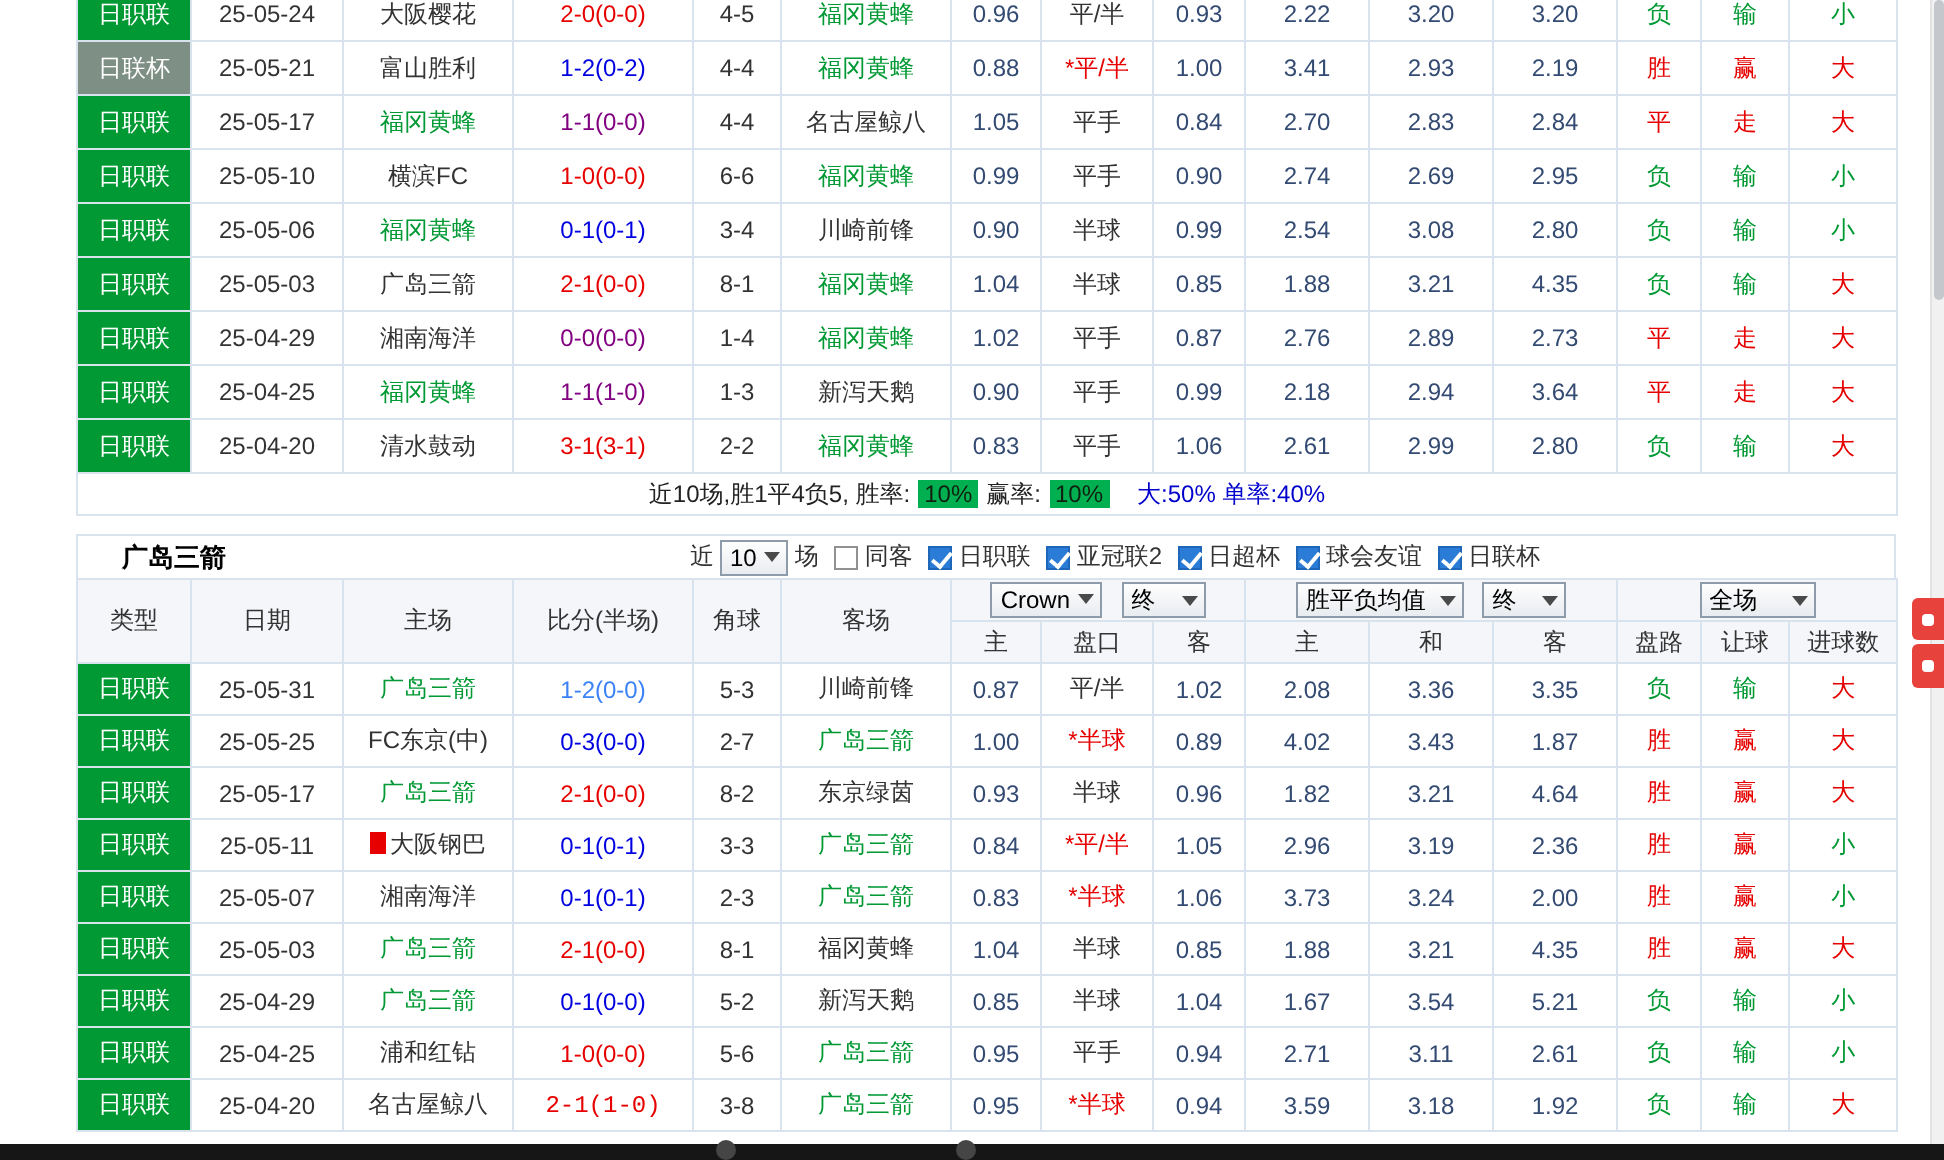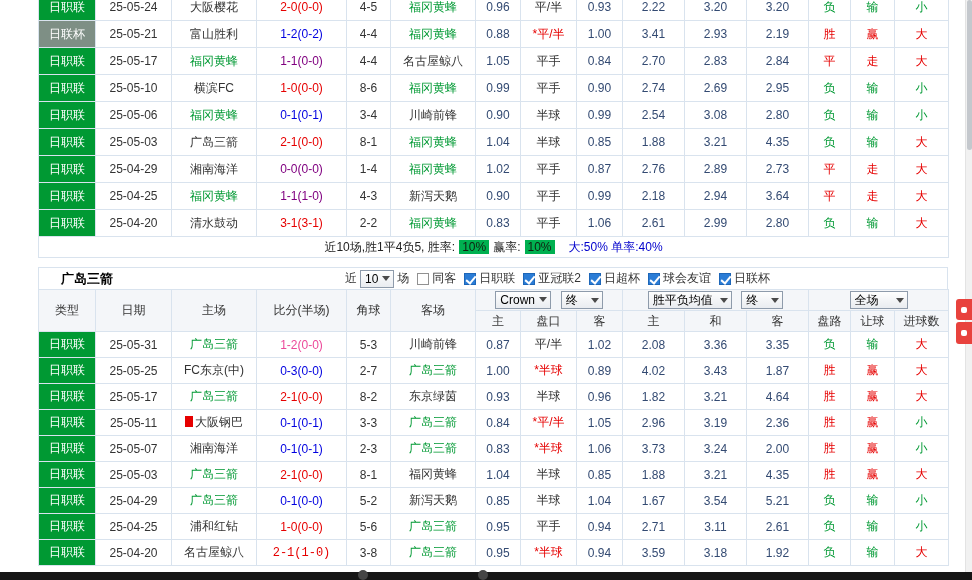--- a/index.html
+++ b/index.html
@@ -129,21 +129,21 @@
             <td class="odds">2.84</td>
             <td class="res" style="color: rgb(230, 0, 0);">平</td>
             <td class="res" style="color: rgb(230, 0, 0);">走</td>
             <td class="res" style="color: rgb(230, 0, 0);">大</td>
           </tr>
           <tr>
             <td class="type-green">日职联</td>
             <td>25-05-10</td>
             <td class="team">横滨FC</td>
             <td style="color: rgb(230, 0, 0);">1-0(0-0)</td>
-            <td>8-6</td>
+            <td>6-6</td>
             <td class="team focus">福冈黄蜂</td>
             <td class="odds">0.99</td>
             <td class="hcap">平手</td>
             <td class="odds">0.90</td>
             <td class="odds">2.74</td>
             <td class="odds">2.69</td>
             <td class="odds">2.95</td>
             <td class="res" style="color: rgb(0, 153, 51);">负</td>
             <td class="res" style="color: rgb(0, 153, 51);">输</td>
             <td class="res" style="color: rgb(0, 153, 51);">小</td>
@@ -197,21 +197,21 @@
             <td class="odds">2.73</td>
             <td class="res" style="color: rgb(230, 0, 0);">平</td>
             <td class="res" style="color: rgb(230, 0, 0);">走</td>
             <td class="res" style="color: rgb(230, 0, 0);">大</td>
           </tr>
           <tr>
             <td class="type-green">日职联</td>
             <td>25-04-25</td>
             <td class="team focus">福冈黄蜂</td>
             <td style="color: rgb(128, 0, 128);">1-1(1-0)</td>
-            <td>4-3</td>
+            <td>1-3</td>
             <td class="team">新泻天鹅</td>
             <td class="odds">0.90</td>
             <td class="hcap">平手</td>
             <td class="odds">0.99</td>
             <td class="odds">2.18</td>
             <td class="odds">2.94</td>
             <td class="odds">3.64</td>
             <td class="res" style="color: rgb(230, 0, 0);">平</td>
             <td class="res" style="color: rgb(230, 0, 0);">走</td>
             <td class="res" style="color: rgb(230, 0, 0);">大</td>
@@ -333,21 +333,21 @@
         <th>盘路</th>
         <th>让球</th>
         <th>进球数</th>
       </tr>
     </thead>
     <tbody id="t2-body">
         <tr>
           <td class="type-green">日职联</td>
           <td>25-05-31</td>
           <td class="team focus">广岛三箭</td>
-          <td style="color: #ec4899;">1-2(0-0)</td>
+          <td style="color: #3b82f6;">1-2(0-0)</td>
           <td>5-3</td>
           <td class="team">川崎前锋</td>
           <td class="odds">0.87</td>
           <td class="hcap">平/半</td>
           <td class="odds">1.02</td>
           <td class="odds">2.08</td>
           <td class="odds">3.36</td>
           <td class="odds">3.35</td>
           <td class="res" style="color: rgb(0, 153, 51);">负</td>
           <td class="res" style="color: rgb(0, 153, 51);">输</td>

